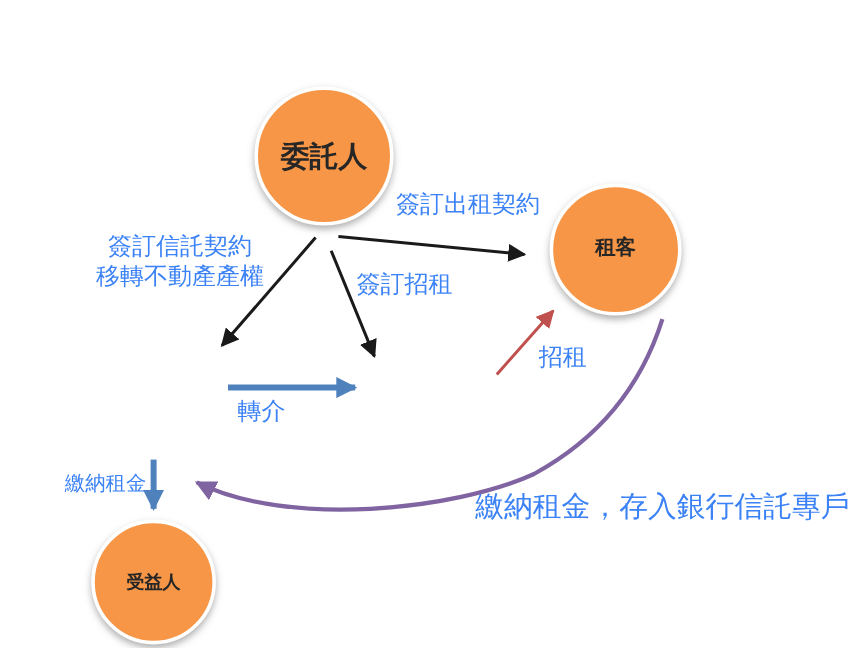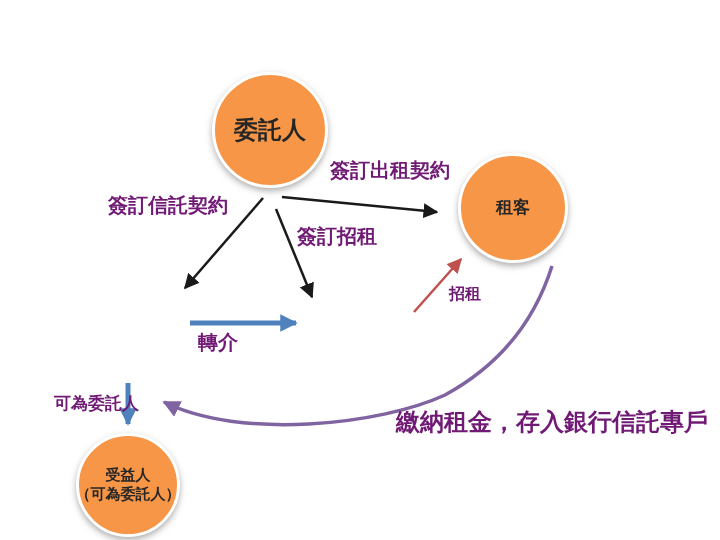--- a/index.html
+++ b/index.html
@@ -16,28 +16,28 @@
     display:flex;flex-direction:column;align-items:center;justify-content:center;
     font-weight:bold;color:#262626;text-align:center;line-height:1.25;
     box-sizing:border-box;white-space:nowrap;
   }
   #node-trustor{left:212px;top:72px;width:116px;height:116px;font-size:24px;}
   #node-tenant{left:458px;top:153px;width:110px;height:110px;font-size:17px;}
   #node-trustee{left:73px;top:271px;width:114px;height:114px;font-size:20px;}
   #node-operator{left:311px;top:288px;width:104px;height:104px;font-size:19px;}
   #node-beneficiary{left:76px;top:433px;width:104px;height:104px;font-size:15px;}
   .lbl{
-    position:absolute;font-weight:bold;color:#701a75;white-space:nowrap;line-height:1.3;
+    position:absolute;font-weight:normal;color:#3b82f6;white-space:nowrap;line-height:1.3;
   }
   #lbl-sign-lease{left:330px;top:157px;font-size:20px;}
-  #lbl-sign-trust{left:72px;top:193px;width:156px;text-align:right;font-size:20px;line-height:25px;}
+  #lbl-sign-trust{left:72px;top:193px;width:156px;text-align:center;font-size:20px;line-height:25px;}
   #lbl-sign-recruit{left:297px;top:223px;font-size:20px;line-height:26px;}
   #lbl-sign-recruit .l2{padding-left:6px;}
   #lbl-referral{left:198px;top:329px;font-size:20px;}
-  #lbl-recruit{left:449px;top:284px;font-size:16px;}
+  #lbl-recruit{left:449px;top:284px;font-size:20px;}
   #lbl-deliver{left:54px;top:392px;font-size:17px;}
   #lbl-payrent{left:396px;top:407px;font-size:24px;}
 </style>
 </head>
 <body>
 
 <div class="stage">
 
   <svg class="arrows" viewBox="0 0 720 540" aria-hidden="true">
     <defs>
@@ -69,34 +69,34 @@
   </div>
 
   <div class="node" id="node-tenant">
     <div>租客</div>
   </div>
 
 
 
   <div class="node" id="node-beneficiary">
     <div>受益人</div>
-    <div>（可為委託人）</div>
   </div>
 
   <div class="lbl" id="lbl-sign-lease">簽訂出租契約</div>
 
   <div class="lbl" id="lbl-sign-trust">
     <div>簽訂信託契約</div>
+    <div>移轉不動產產權</div>
   </div>
 
   <div class="lbl" id="lbl-sign-recruit">
     <div>簽訂招租</div>
   </div>
 
   <div class="lbl" id="lbl-referral">轉介</div>
 
   <div class="lbl" id="lbl-recruit">招租</div>
 
-  <div class="lbl" id="lbl-deliver">可為委託人</div>
+  <div class="lbl" id="lbl-deliver">繳納租金</div>
 
   <div class="lbl" id="lbl-payrent">繳納租金，存入銀行信託專戶</div>
 
 </div>
 
 </body></html>

